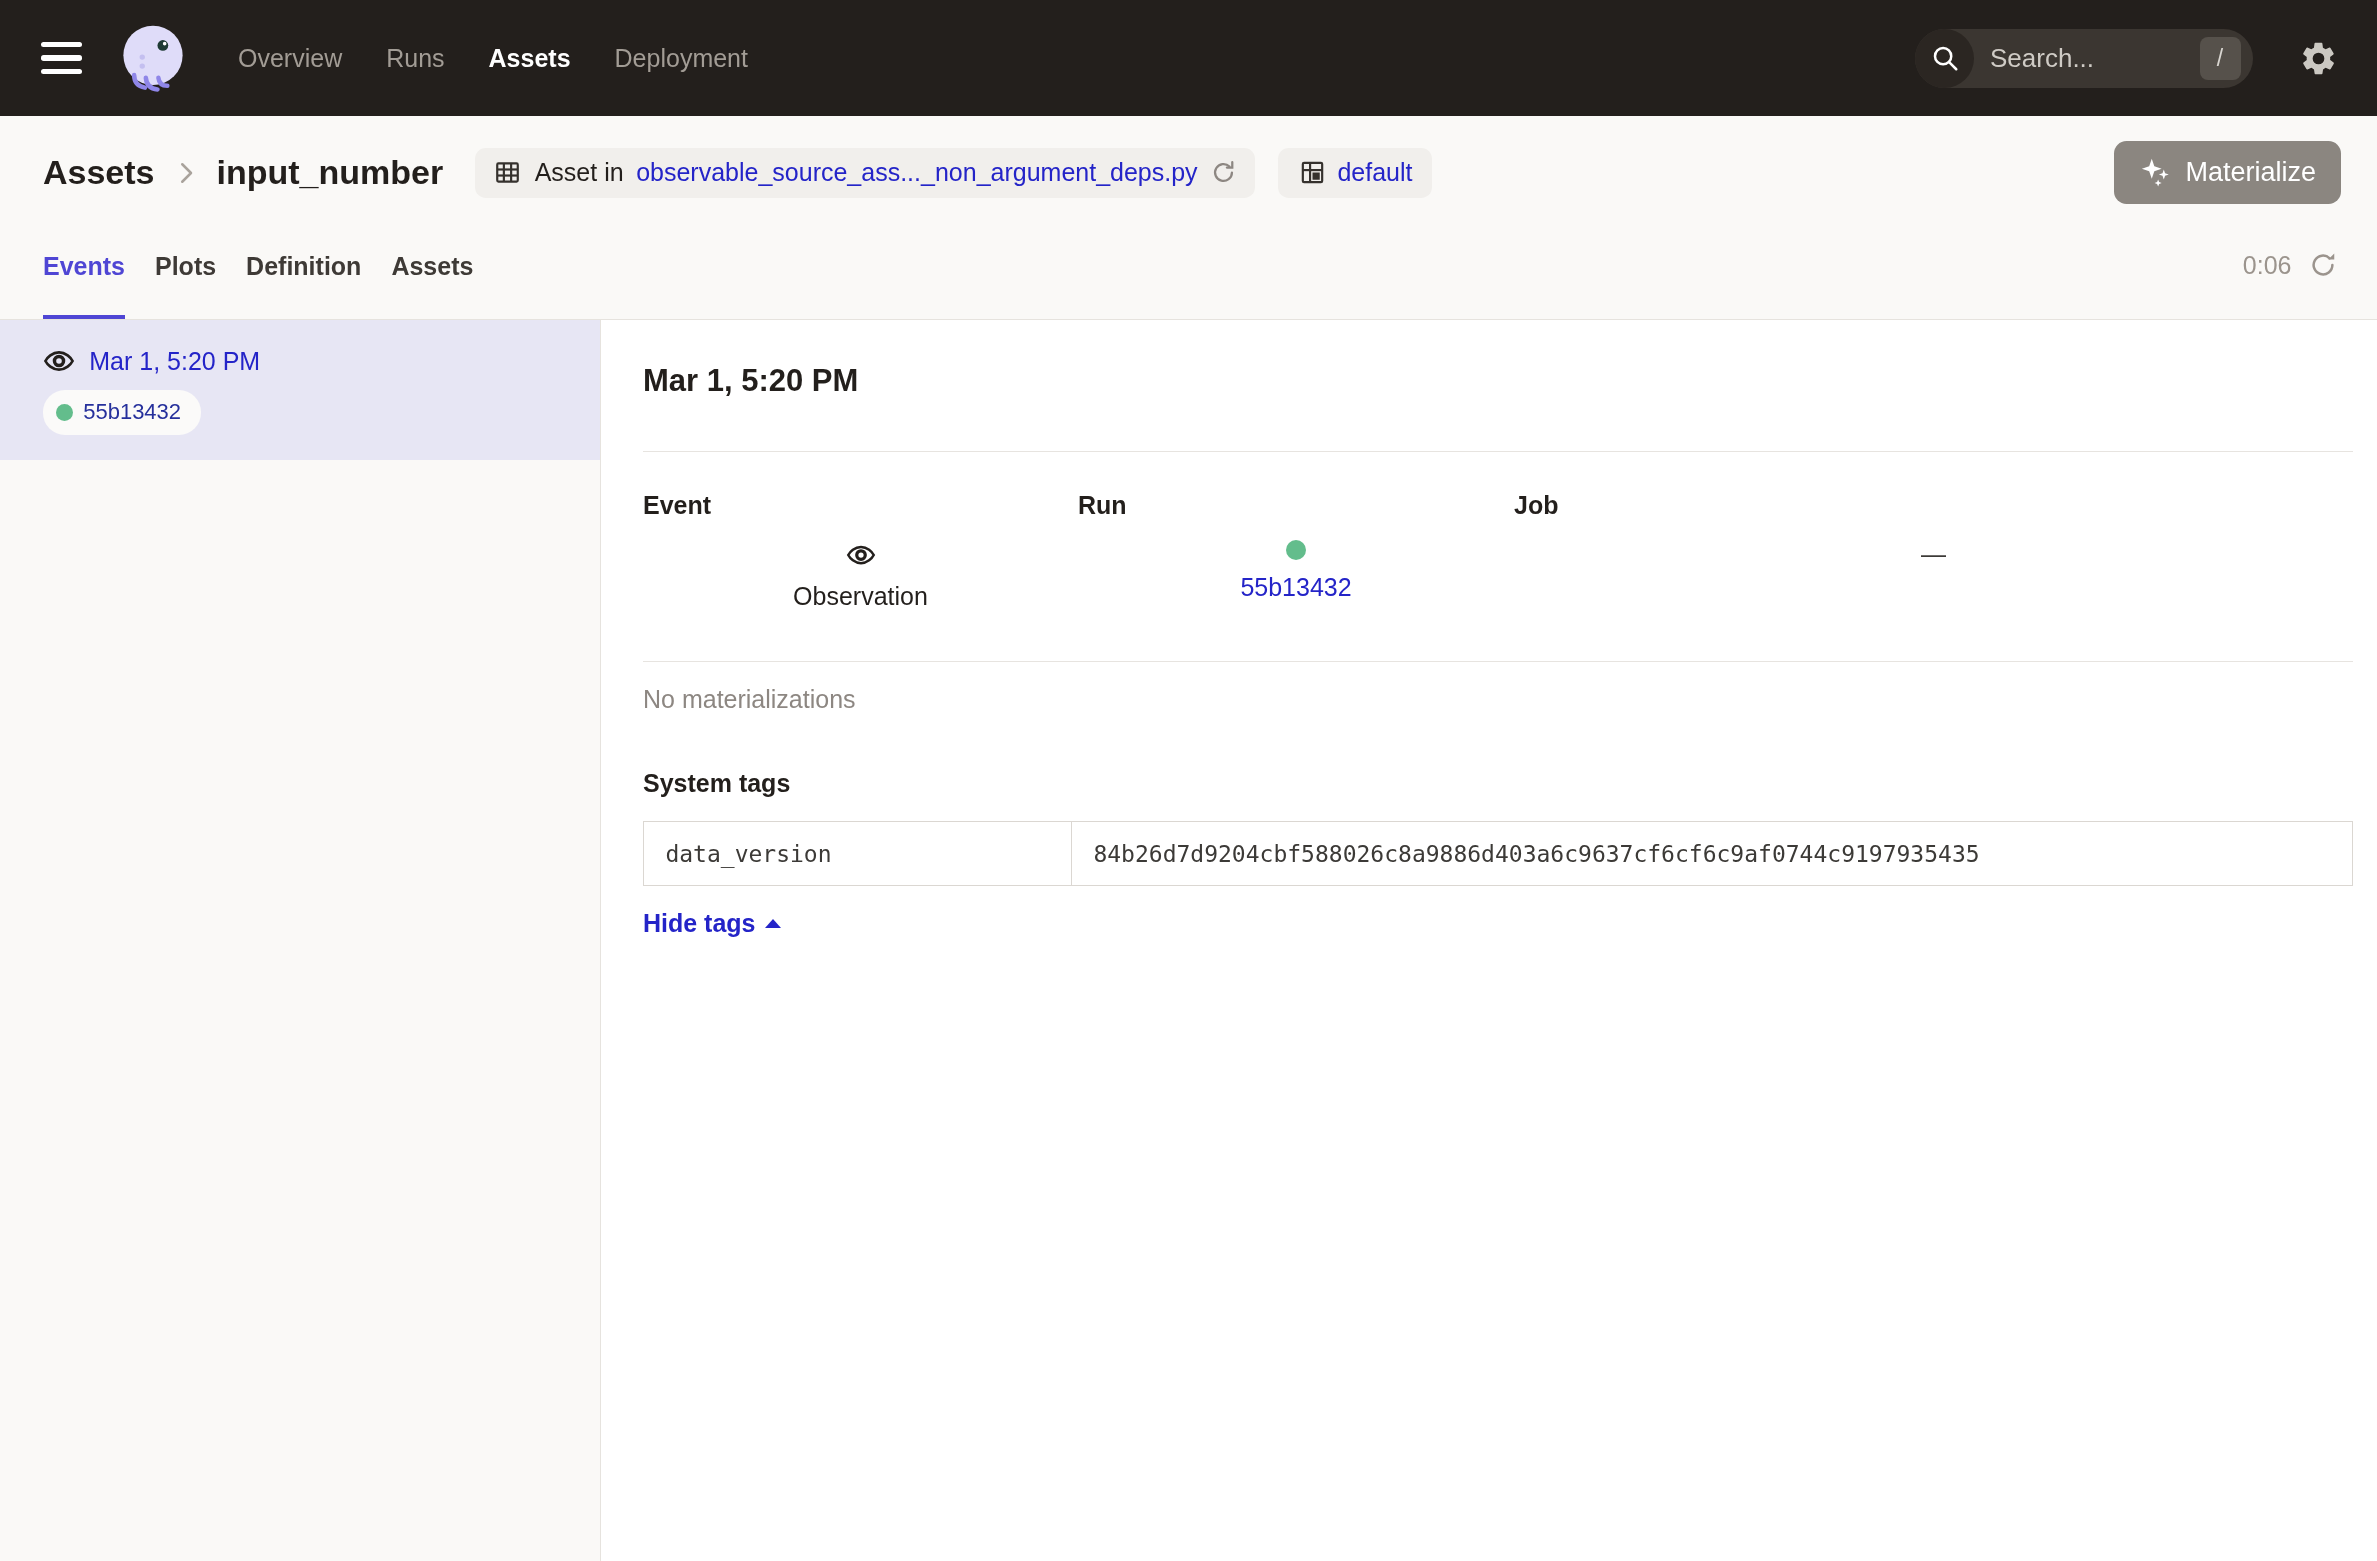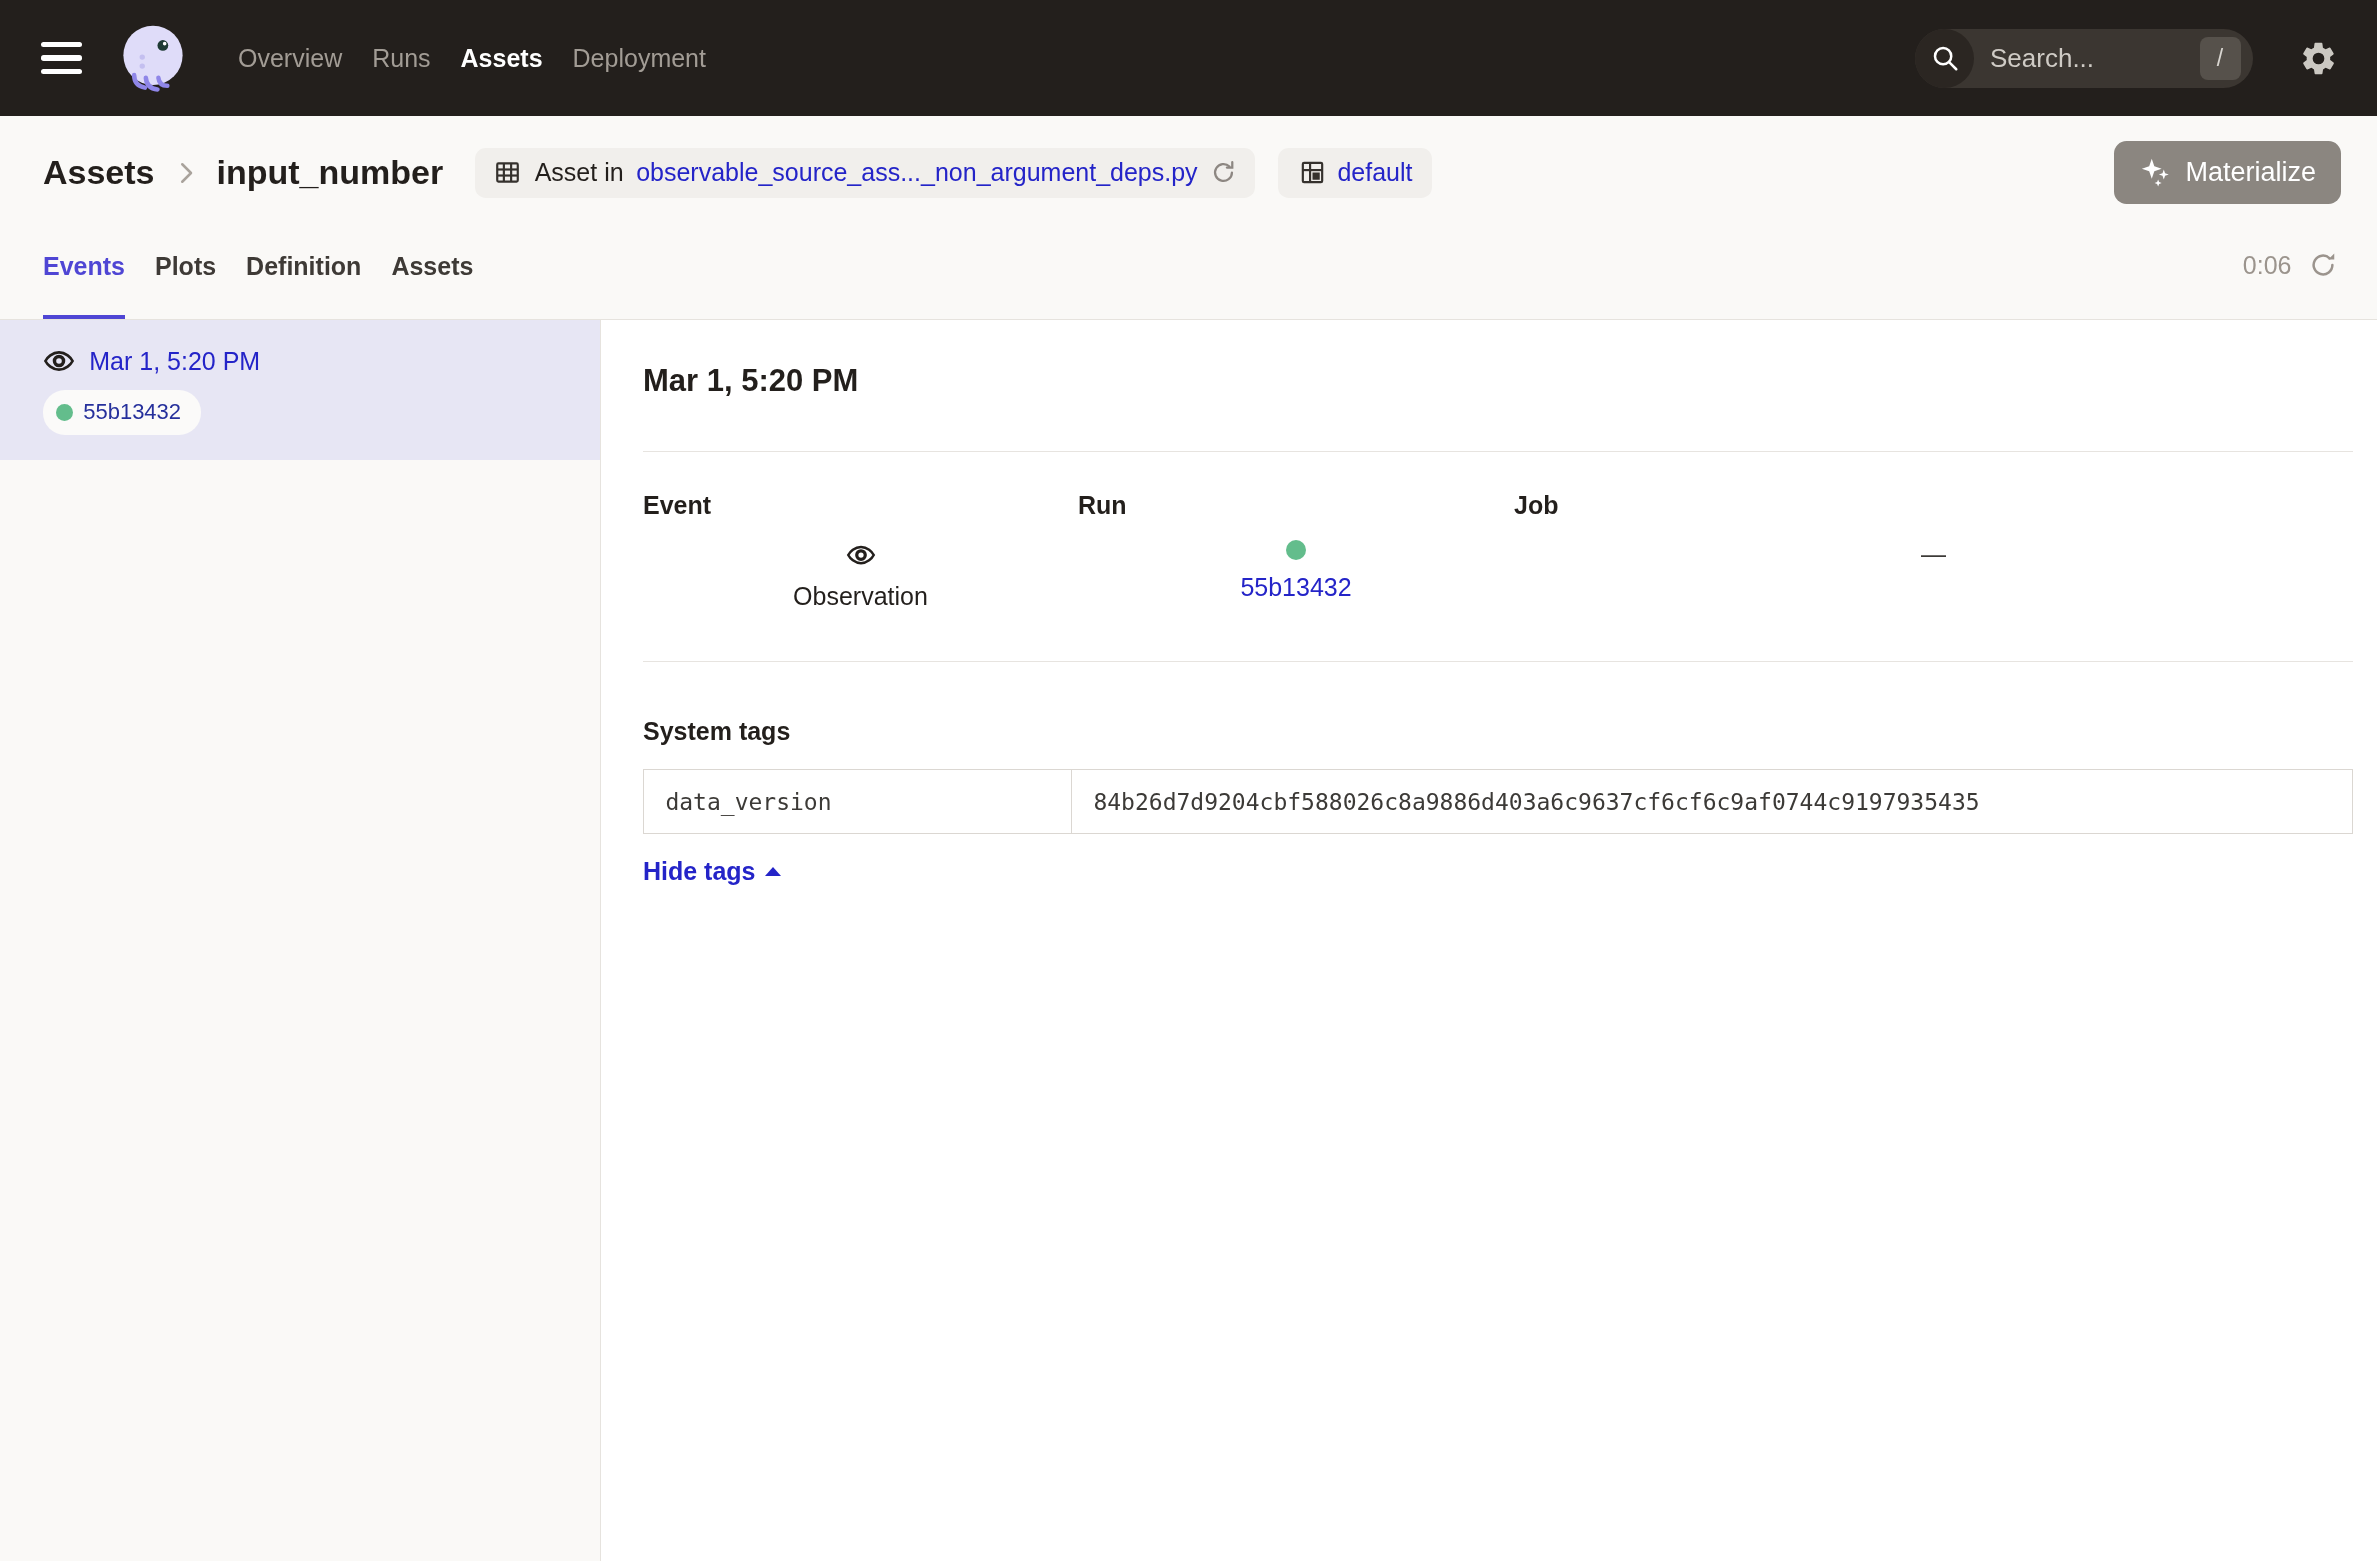--- a/index.html
+++ b/index.html
@@ -13,21 +13,21 @@
 
   
   .topnav {
     height:116px; background:#231F1C;
     display:flex; align-items:center;
     padding:0 39px 0 41px;
   }
   .hamburger { display:flex; flex-direction:column; gap:8px; cursor:pointer; margin-right:36px; }
   .hamburger span { display:block; width:41px; height:5.4px; background:#FFFFFF; border-radius:2.7px; }
   .logo-wrap { width:70px; height:70px; margin-right:50px; }
-  .nav-items { display:flex; gap:30px; font-size:25px; font-weight:500; }
+  .nav-items { display:flex; gap:44px; font-size:25px; font-weight:500; }
   .nav-item { color:#A29C95; cursor:pointer; }
   .nav-item.active { color:#FFFFFF; font-weight:700; }
   .topnav-spacer { flex:1; }
   .search-pill {
     width:338px; height:59px; border-radius:29.5px;
     background:#3B3631; display:flex; align-items:center;
     padding-right:12.5px; margin-right:46px;
   }
   .search-iconwrap {
     width:59px; height:59px; border-radius:50%;
@@ -307,20 +307,21 @@
       <div>
         <div class="col-label">Job</div>
         <div class="col-value">
           <span class="job-empty">—</span>
         </div>
       </div>
     </div>
 
     <hr class="divider">
 
+    <div class="metadata-empty">No materializations</div>
 
     <h2 class="section-heading systags-heading">System tags</h2>
 
     <table class="tags-table">
       <tbody>
         <tr>
           <td class="key-cell">data_version</td>
           <td class="val-cell">84b26d7d9204cbf588026c8a9886d403a6c9637cf6cf6c9af0744c9197935435</td>
         </tr>
       </tbody>

